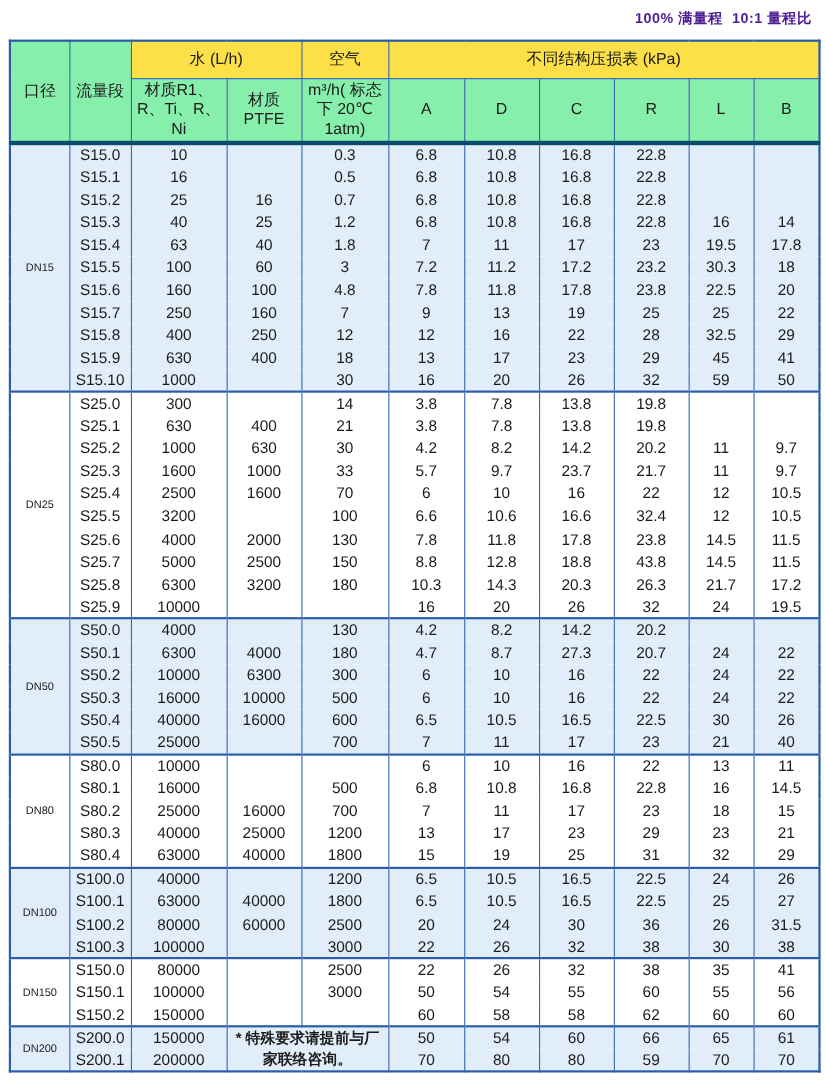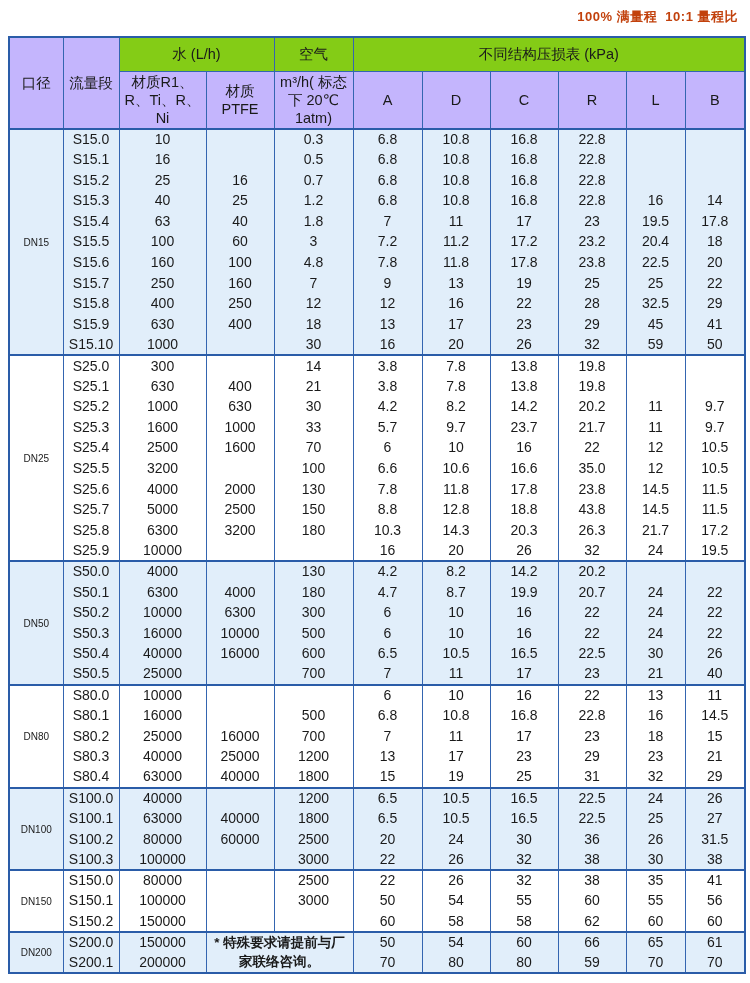--- a/index.html
+++ b/index.html
@@ -9,21 +9,21 @@
     background: #ffffff;
     font-family: "Liberation Sans", "DejaVu Sans", sans-serif;
     position: relative;
     color: #1a1a1a;
   }
   .top-note {
     position: absolute;
     top: 8px; right: 12px;
     font-size: 13px;
     font-weight: bold;
-    color: #c2410c;
+    color: #4c1d95;
     letter-spacing: 0.5px;
     white-space: pre;
     text-align: right;
   }
   table.spec {
     position: absolute;
     left: 8px; top: 36px;
     width: 736px;
     border-collapse: collapse;
     table-layout: fixed;
@@ -41,27 +41,27 @@
   col.c-l    { width: 59px; }
   col.c-b    { width: 60px; }
 
   thead th {
     border: 1px solid #3465b0;
     font-weight: normal;
     font-size: 14.5px;
     text-align: center;
     vertical-align: middle;
     padding: 1px 2px;
-    background: #c4b5fd;
+    background: #86efac;
     line-height: 1.25;
   }
   thead tr.h1 th { height: 34px; }
   thead tr.h2 th { height: 56px; }
-  thead th.hdr-blue { background: #84cc16; }
-  thead tr.h2 { border-bottom: 2px solid #0c4a6e; }
+  thead th.hdr-blue { background: #fde047; }
+  thead tr.h2 { border-bottom: 4px solid #0c4a6e; }
 
   tbody td {
     border: none;
     border-left: 1px solid #3465b0;
     border-right: 1px solid #3465b0;
     text-align: center;
     vertical-align: middle;
     font-size: 14px;
     height: 20.6px;
     padding: 0 2px;
@@ -181,21 +181,21 @@
       </tr>
       <tr class="shaded">
         <td>S15.5</td>
         <td>100</td>
         <td>60</td>
         <td>3</td>
         <td>7.2</td>
         <td>11.2</td>
         <td>17.2</td>
         <td>23.2</td>
-        <td>20.4</td>
+        <td>30.3</td>
         <td>18</td>
       </tr>
       <tr class="shaded">
         <td>S15.6</td>
         <td>160</td>
         <td>100</td>
         <td>4.8</td>
         <td>7.8</td>
         <td>11.8</td>
         <td>17.8</td>
@@ -313,21 +313,21 @@
         <td>10.5</td>
       </tr>
       <tr>
         <td>S25.5</td>
         <td>3200</td>
         <td></td>
         <td>100</td>
         <td>6.6</td>
         <td>10.6</td>
         <td>16.6</td>
-        <td>35.0</td>
+        <td>32.4</td>
         <td>12</td>
         <td>10.5</td>
       </tr>
       <tr>
         <td>S25.6</td>
         <td>4000</td>
         <td>2000</td>
         <td>130</td>
         <td>7.8</td>
         <td>11.8</td>
@@ -385,21 +385,21 @@
         <td></td>
         <td></td>
       </tr>
       <tr class="shaded">
         <td>S50.1</td>
         <td>6300</td>
         <td>4000</td>
         <td>180</td>
         <td>4.7</td>
         <td>8.7</td>
-        <td>19.9</td>
+        <td>27.3</td>
         <td>20.7</td>
         <td>24</td>
         <td>22</td>
       </tr>
       <tr class="shaded">
         <td>S50.2</td>
         <td>10000</td>
         <td>6300</td>
         <td>300</td>
         <td>6</td>

